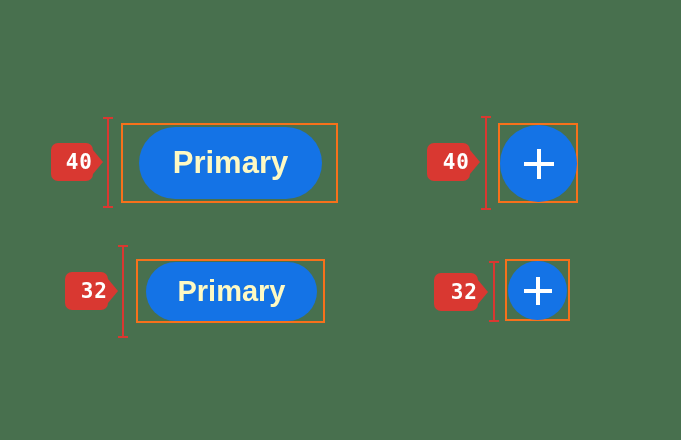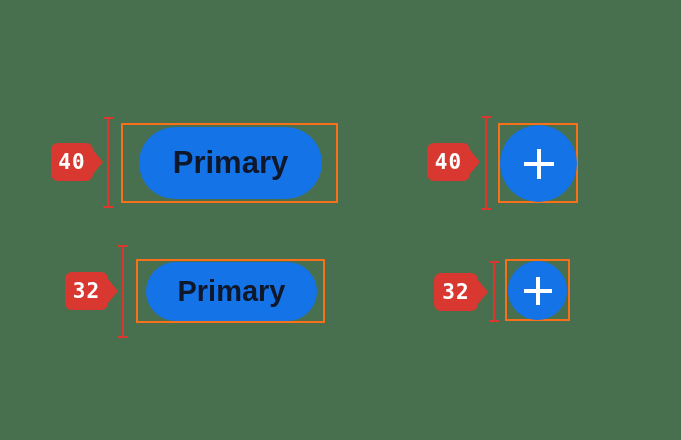--- a/index.html
+++ b/index.html
@@ -17,21 +17,21 @@
   }
 
   
   .tag {
     position: absolute;
     background: var(--redline-red, #D93831);
     color: #fff;
     border-radius: 7px;
     display: flex;
     align-items: center;
-    justify-content: center;
+    justify-content: flex-end;
     font-family: "DejaVu Sans Mono", "Liberation Mono", monospace;
     font-size: 21px;
     font-weight: 700;
     letter-spacing: 1px;
   }
   .tag::after {
     content: "";
     position: absolute;
     left: 100%;
     top: 50%;
@@ -67,21 +67,21 @@
   }
 
   
   .pill-btn {
     position: absolute;
     background: var(--primary-blue, #1473E6);
     border-radius: 999px;
     display: flex;
     align-items: center;
     justify-content: center;
-    color: #0f172a;
+    color: #fef9c3;
     font-weight: 700;
     cursor: pointer;
     border: none;
   }
   .pill-lg { font-size: 31px; }
   .pill-sm { font-size: 29px; }
 
   .circle-btn {
     position: absolute;
     background: var(--primary-blue, #1473E6);

